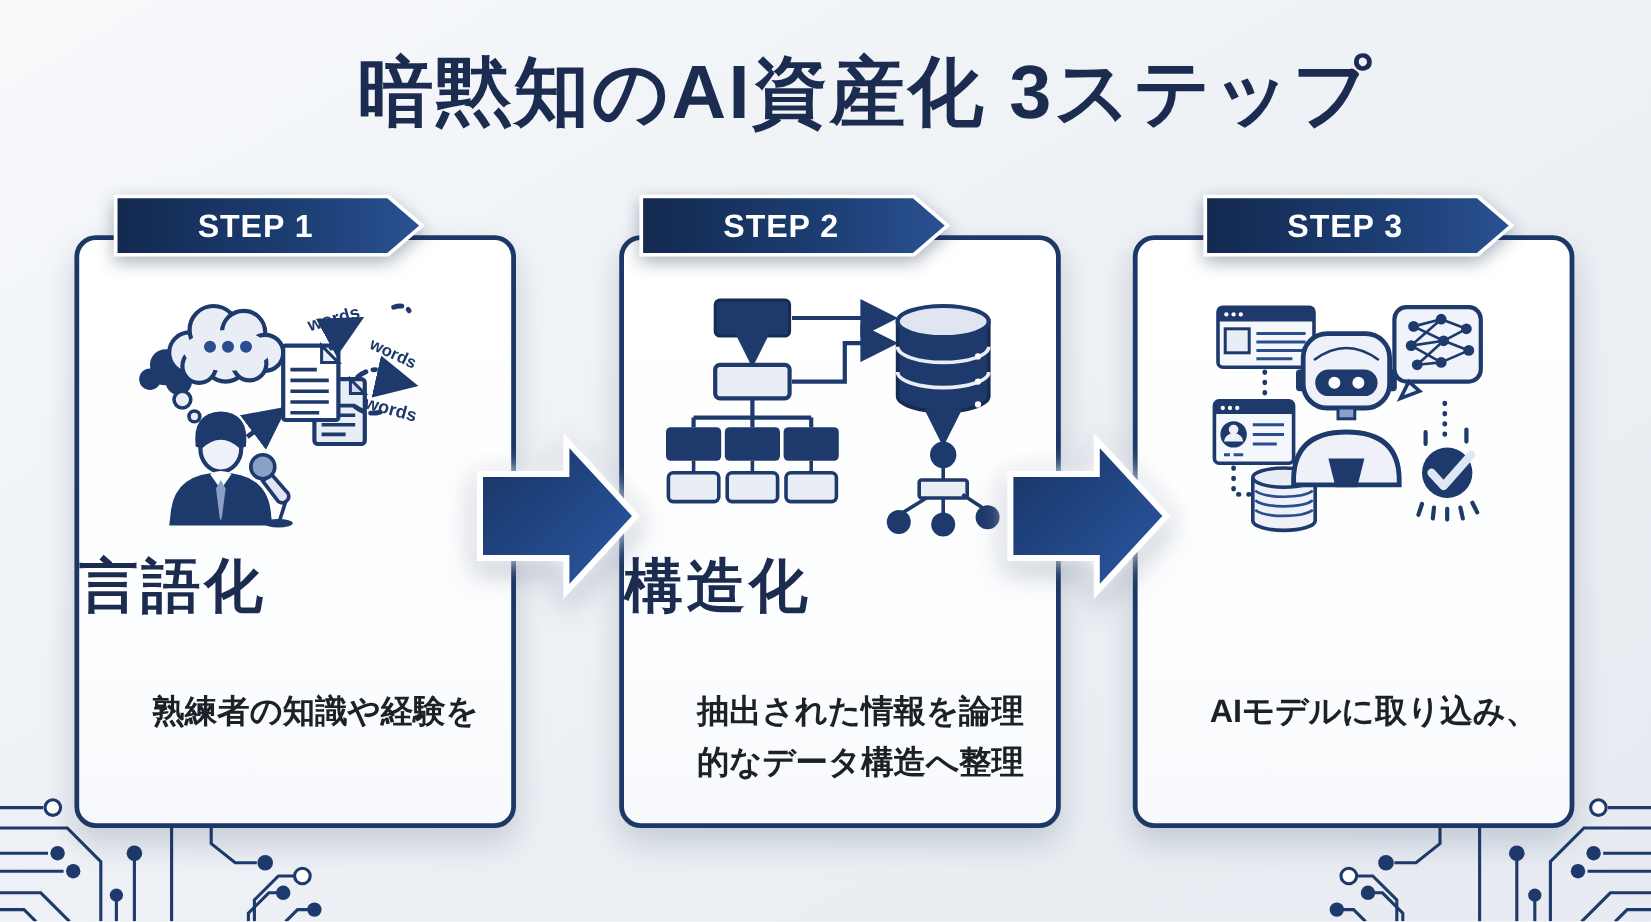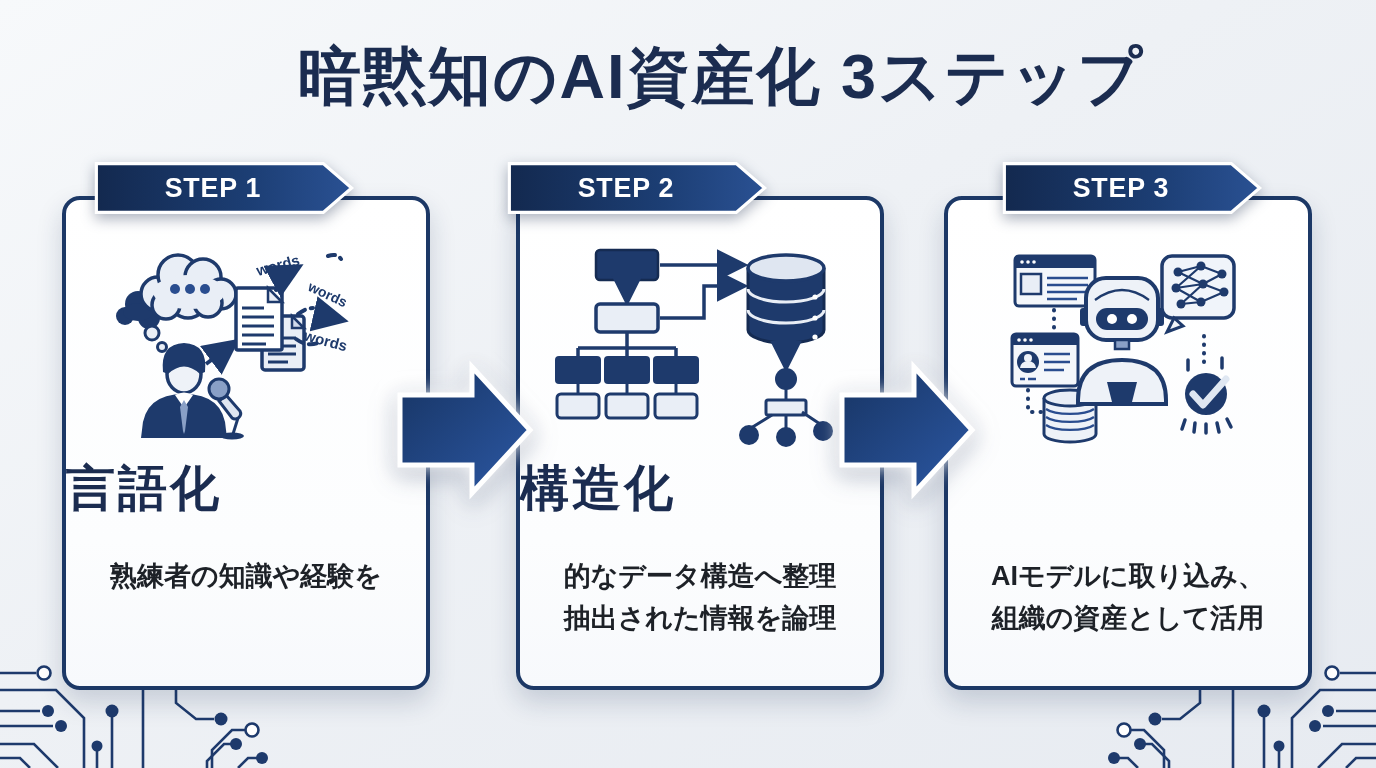--- a/index.html
+++ b/index.html
@@ -24,38 +24,38 @@
     z-index:2;
   }
   .card-1{left:62px}.card-2{left:516px}.card-3{left:944px}
 
   
   .banner{
     position:absolute;top:162px;width:328px;height:52px;z-index:4;
     filter:drop-shadow(0 5px 7px rgba(16,35,70,.35));
   }
   .banner svg{display:block;width:100%;height:100%;}
-  .banner-1{left:60px}.banner-2{left:473px}.banner-3{left:968px}
+  .banner-1{left:60px}.banner-2{left:498px}.banner-3{left:968px}
 
   
   .flow-arrow{
     position:absolute;top:355px;width:140px;height:150px;z-index:3;
     filter:drop-shadow(0 0 9px rgba(255,255,255,.95)) drop-shadow(0 7px 10px rgba(20,40,80,.28));
   }
   .flow-arrow svg{display:block;width:100%;height:100%;}
   .flow-arrow-1{left:396px}.flow-arrow-2{left:838px}
 
   .illus{position:absolute;top:42px;left:34px;width:300px;height:210px;}
 
   .card-title{
     position:absolute;top:256px;left:0;width:100%;margin:0;text-align:left;
     font-size:49px;font-weight:800;color:#1b2c50;letter-spacing:3px;
   }
   .card-desc{
-    position:absolute;top:356px;left:0;width:100%;margin:0;text-align:center;
+    position:absolute;top:356px;left:0;width:100%;margin:17px;text-align:center;
     font-size:27px;font-weight:700;color:#1d2127;line-height:1.55;
   }
   .card-desc span{display:block;}
 
   .circuits{position:absolute;left:0;bottom:0;width:1376px;height:145px;z-index:1;}
   .circuits svg{display:block;width:100%;height:100%;}
 
   svg text{font-family:"Liberation Sans","DejaVu Sans",sans-serif;}
 </style>
 </head>
@@ -197,22 +197,22 @@
         <circle cx="232" cy="137" r="11" fill="#1e3a6c"></circle>
         <rect x="212" y="158" width="40" height="15" rx="2" fill="#e9eef6" stroke="#1e3a6c" stroke-width="3"></rect>
         <path d="M218,173 L197,186 M232,173 V186 M248,170 L266,182" stroke="#1e3a6c" stroke-width="3" fill="none"></path>
         <circle cx="195" cy="193" r="10" fill="#1e3a6c"></circle>
         <circle cx="232" cy="195" r="10" fill="#1e3a6c"></circle>
         <circle cx="269" cy="189" r="10" fill="#1e3a6c"></circle>
       </g>
     </svg>
     <h2 class="card-title">構造化</h2>
     <p class="card-desc">
+      <span>抽出された情報を論理</span>
       <span>的なデータ構造へ整理</span>
-      <span>抽出された情報を論理</span>
     </p>
   </div>
   <div class="banner banner-2">
     <svg viewBox="0 0 328 66">
       <defs>
         <linearGradient id="grad-b2" x1="0" y1="0" x2="1" y2="0">
           <stop offset="0" stop-color="#13294f"></stop>
             <stop offset="0.6" stop-color="#1c3e74"></stop>
             <stop offset="1" stop-color="#2a5193"></stop>
         </linearGradient>
@@ -293,21 +293,20 @@
 
       <g>
         <path d="M206,118 v10 M240,116 v10" stroke="#1e3a6c" stroke-width="3.5" stroke-linecap="round"></path>
         <circle cx="224" cy="152" r="21" fill="#1e3a6c"></circle>
         <path d="M211,152 l10,11 l23,-26" stroke="#dfe7f2" stroke-width="7" stroke-linecap="round" stroke-linejoin="round" fill="none"></path>
         <path d="M203,178 l-3,9 M213,181 l-1,9 M224,182 v9 M235,181 l2,9 M245,177 l4,8" stroke="#1e3a6c" stroke-width="3.5" stroke-linecap="round"></path>
       </g>
     </svg>
     <p class="card-desc">
       <span>AIモデルに取り込み、</span>
-      <span>組織の資産として活用</span>
     </p>
   </div>
   <div class="banner banner-3">
     <svg viewBox="0 0 328 66">
       <defs>
         <linearGradient id="grad-b3" x1="0" y1="0" x2="1" y2="0">
           <stop offset="0" stop-color="#13294f"></stop>
             <stop offset="0.6" stop-color="#1c3e74"></stop>
             <stop offset="1" stop-color="#2a5193"></stop>
         </linearGradient>

